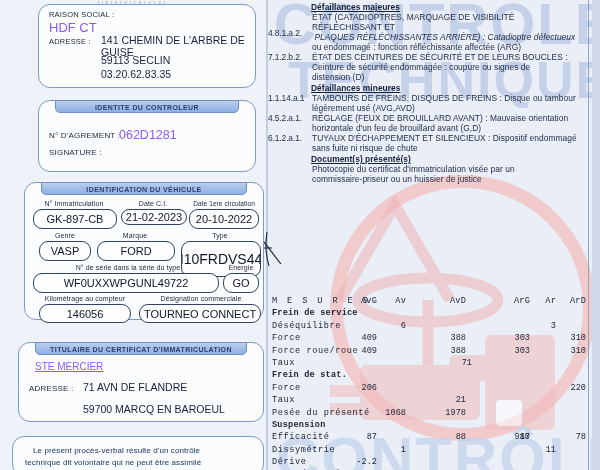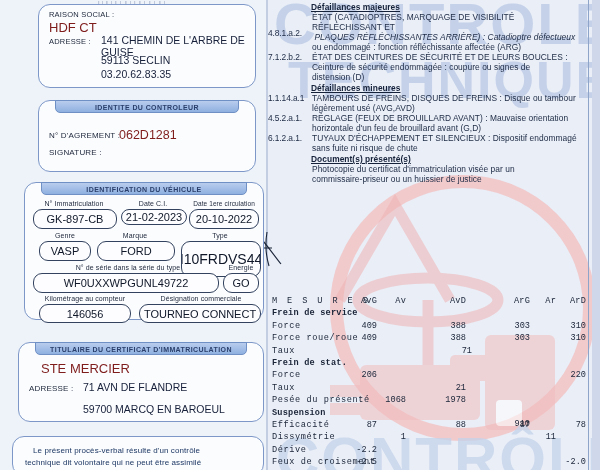--- a/index.html
+++ b/index.html
@@ -43,21 +43,21 @@
   .box-hd{
     position:absolute;left:16px;right:16px;top:-1px;height:13px;
     background:linear-gradient(#b9cdee,#8fb0e0);
     border:1px solid #6f90c4;border-radius:0 0 5px 5px;
     font-size:7px;font-weight:bold;color:#2a3f6b;letter-spacing:.4px;
     text-align:center;line-height:13px;overflow:hidden;
     box-sizing:border-box;
   }
 
   .lbl{position:absolute;font-size:7.5px;color:#1b2538;letter-spacing:.2px;}
-  .val{position:absolute;font-size:12px;color:#7f1d1d;}
+  .val{position:absolute;font-size:12px;color:#8b5cf6;}
   .val-sm{position:absolute;font-size:10.5px;color:#16203a;}
 
   
   .fcap{
     position:absolute;font-size:7px;color:#1b2538;text-align:center;
     letter-spacing:.1px;white-space:nowrap;
   }
   .fbox{
     position:absolute;background:#fdfdff;border:1.3px solid #33425e;
     border-radius:9px;box-sizing:border-box;
@@ -213,21 +213,21 @@
 
     <div class="fcap" style="left:10px;top:112px;width:100px;">Kilométrage au compteur</div>
     <div class="fbox" style="left:14px;top:121px;width:92px;height:19px;">146056</div>
 
     <div class="fcap" style="left:118px;top:112px;width:116px;">Désignation commerciale</div>
     <div class="fbox" style="left:114px;top:121px;width:122px;height:19px;">TOURNEO CONNECT</div>
   </div>
 
   <div class="box" id="box-tit" style="left:18px;top:342px;width:246px;height:80px;">
     <div class="box-hd">TITULAIRE DU CERTIFICAT D'IMMATRICULATION</div>
-    <div class="val" style="left:22px;top:18px;font-size:13px;">STE MERCIER</div>
+    <div class="val" style="left:16px;top:18px;font-size:10px;text-decoration:underline;">STE MERCIER</div>
     <div class="lbl" style="left:10px;top:41px;font-size:8px;">ADRESSE :</div>
     <div class="val-sm" style="left:64px;top:38px;">71 AVN DE FLANDRE</div>
     <div class="val-sm" style="left:64px;top:60px;">59700 MARCQ EN BAROEUL</div>
   </div>
 
   <div class="box" id="box-note" style="left:12px;top:436px;width:252px;height:40px;">
     <div class="note" style="left:20px;top:8px;width:214px;">Le présent procès-verbal résulte d'un contrôle</div>
     <div class="note" style="left:12px;top:20px;width:230px;">technique dit volontaire qui ne peut être assimilé</div>
   </div>
 
@@ -269,20 +269,25 @@
         <div class="mcell" style="right: 186px;">Av</div>
         <div class="mcell" style="right: 126px;">AvD</div>
         <div class="mcell" style="right: 62px;">ArG</div>
         <div class="mcell" style="right: 36px;">Ar</div>
         <div class="mcell" style="right: 6px;">ArD</div>
       </div>
       <div class="mrow">
         <div class="mname b">Frein de service</div>
       </div>
       <div class="mrow">
+        <div class="mname">Déséquilibre</div>
+        <div class="mcell" style="right: 186px;">6</div>
+        <div class="mcell" style="right: 36px;">3</div>
+      </div>
+      <div class="mrow">
         <div class="mname">Force</div>
         <div class="mcell" style="right: 215px;">409</div>
         <div class="mcell" style="right: 126px;">388</div>
         <div class="mcell" style="right: 62px;">303</div>
         <div class="mcell" style="right: 6px;">310</div>
       </div>
       <div class="mrow">
         <div class="mname">Force roue/roue</div>
         <div class="mcell" style="right: 215px;">409</div>
         <div class="mcell" style="right: 126px;">388</div>

